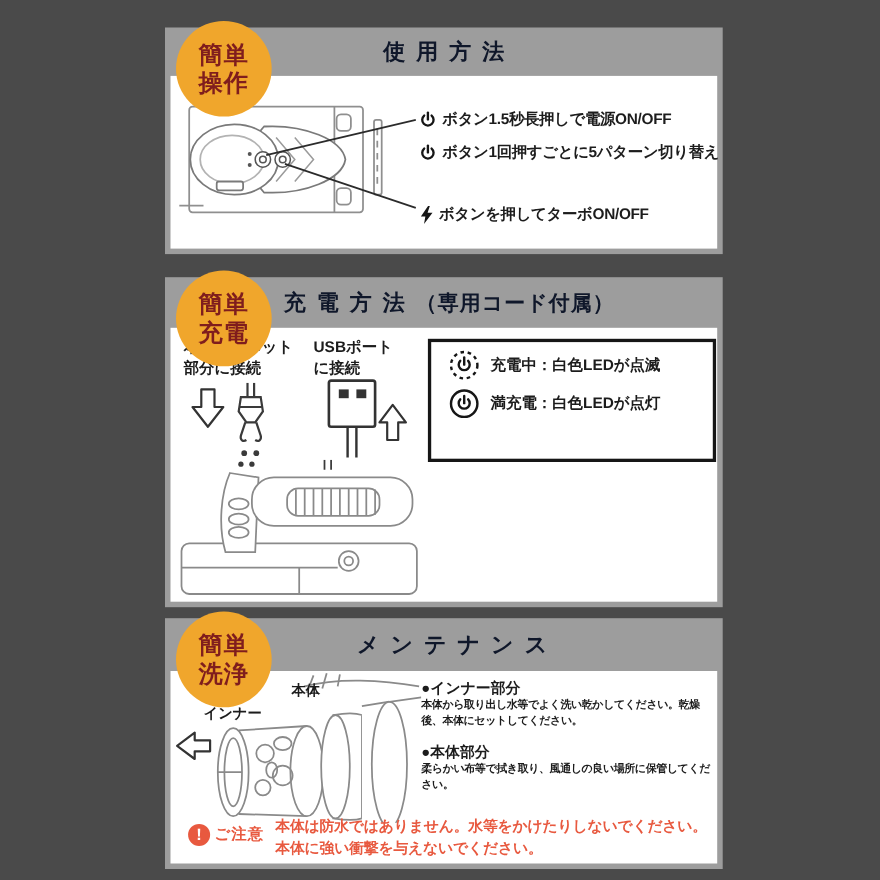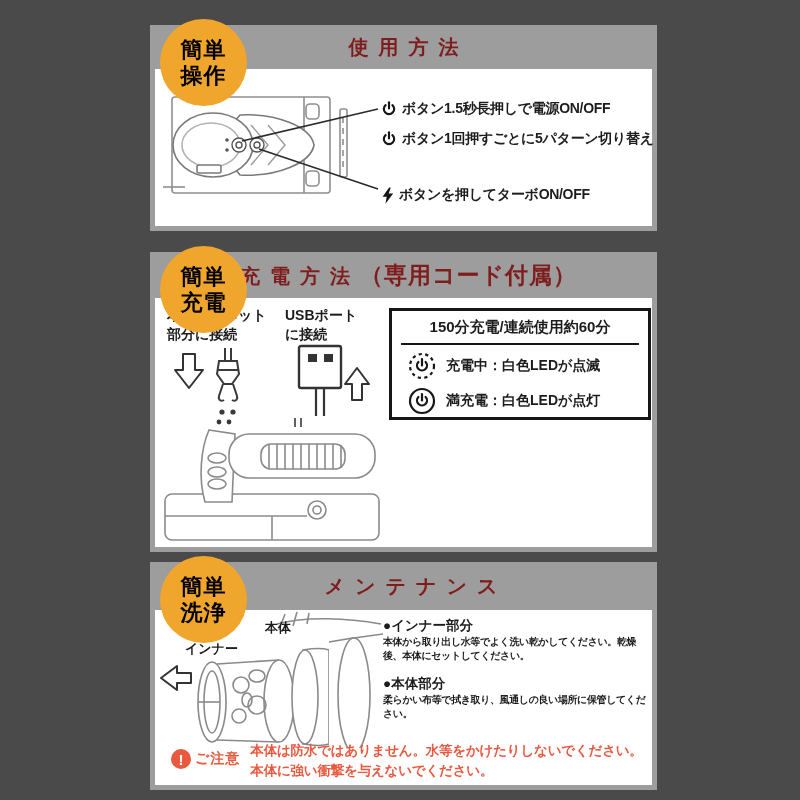--- a/index.html
+++ b/index.html
@@ -10,30 +10,30 @@
     color:#1c1c1c;
   }
   .panel{position:absolute;left:150px;width:507px;background:#9d9d9d;}
   #panel-usage{top:25px;height:206px;}
   #panel-charge{top:252px;height:300px;}
   #panel-maintenance{top:562px;height:228px;}
   .panel-header{display:flex;align-items:center;justify-content:center;}
   #panel-usage .panel-header{height:44px;}
   #panel-charge .panel-header{height:46px;}
   #panel-maintenance .panel-header{height:48px;padding-left:15px;}
-  .panel-title{color:#7f1d1d;font-weight:bold;font-size:20px;letter-spacing:10px;text-indent:10px;white-space:nowrap;}
-  .panel-title .title-sub{letter-spacing:1px;font-size:23px;}
+  .panel-title{color:#0f172a;font-weight:bold;font-size:20px;letter-spacing:10px;text-indent:10px;white-space:nowrap;}
+  .panel-title .title-sub{letter-spacing:1px;font-size:19px;}
   .panel-body{position:absolute;left:5px;right:5px;bottom:5px;background:#fff;}
   #panel-usage .panel-body{top:44px;}
   #panel-charge .panel-body{top:46px;}
   #panel-maintenance .panel-body{top:48px;}
 
   .badge{
     position:absolute;left:10px;top:-6px;width:87px;height:87px;border-radius:50%;
-    background:#f0a62c;color:#000000;font-weight:bold;font-size:22px;line-height:1.15;
+    background:#f0a62c;color:#7f1d1d;font-weight:bold;font-size:22px;line-height:1.15;
     display:flex;flex-direction:column;align-items:center;justify-content:center;
     z-index:5;letter-spacing:1px;
   }
 
   
   .instr-row{position:absolute;display:flex;align-items:center;gap:5px;font-weight:bold;font-size:14px;letter-spacing:-0.3px;white-space:nowrap;}
   #instr-1{left:226px;top:31px;}
   #instr-2{left:226px;top:61px;}
   #instr-3{left:226px;top:117px;}
   .row-icon{flex:0 0 auto;display:inline-flex;}
@@ -228,21 +228,20 @@
           <line x1="168" y1="26" x2="168" y2="51"></line>
         <line x1="176" y1="26" x2="176" y2="51"></line>
           <line x1="184" y1="27" x2="184" y2="50"></line>
         <ellipse cx="60" cy="40" rx="9" ry="5"></ellipse>
         <ellipse cx="60" cy="54" rx="9" ry="5"></ellipse>
         <ellipse cx="60" cy="66" rx="9" ry="5"></ellipse>
       </g>
     </svg>
 
     <div class="spec-box">
-      <div class="spec-heading">150分充電/連続使用約60分</div>
       <div class="spec-row">
         <span class="row-icon">
           <svg width="28" height="28" viewBox="0 0 28 28">
             <circle cx="14" cy="14" r="12" fill="none" stroke="#161616" stroke-width="2.2" stroke-dasharray="3.2 3.4"></circle>
             <g fill="none" stroke="#161616" stroke-width="2.2" stroke-linecap="round">
               <line x1="14" y1="7" x2="14" y2="13.5"></line>
               <path d="M 10.4 10 a 5 5 0 1 0 7.2 0"></path>
             </g>
           </svg>
         </span>

